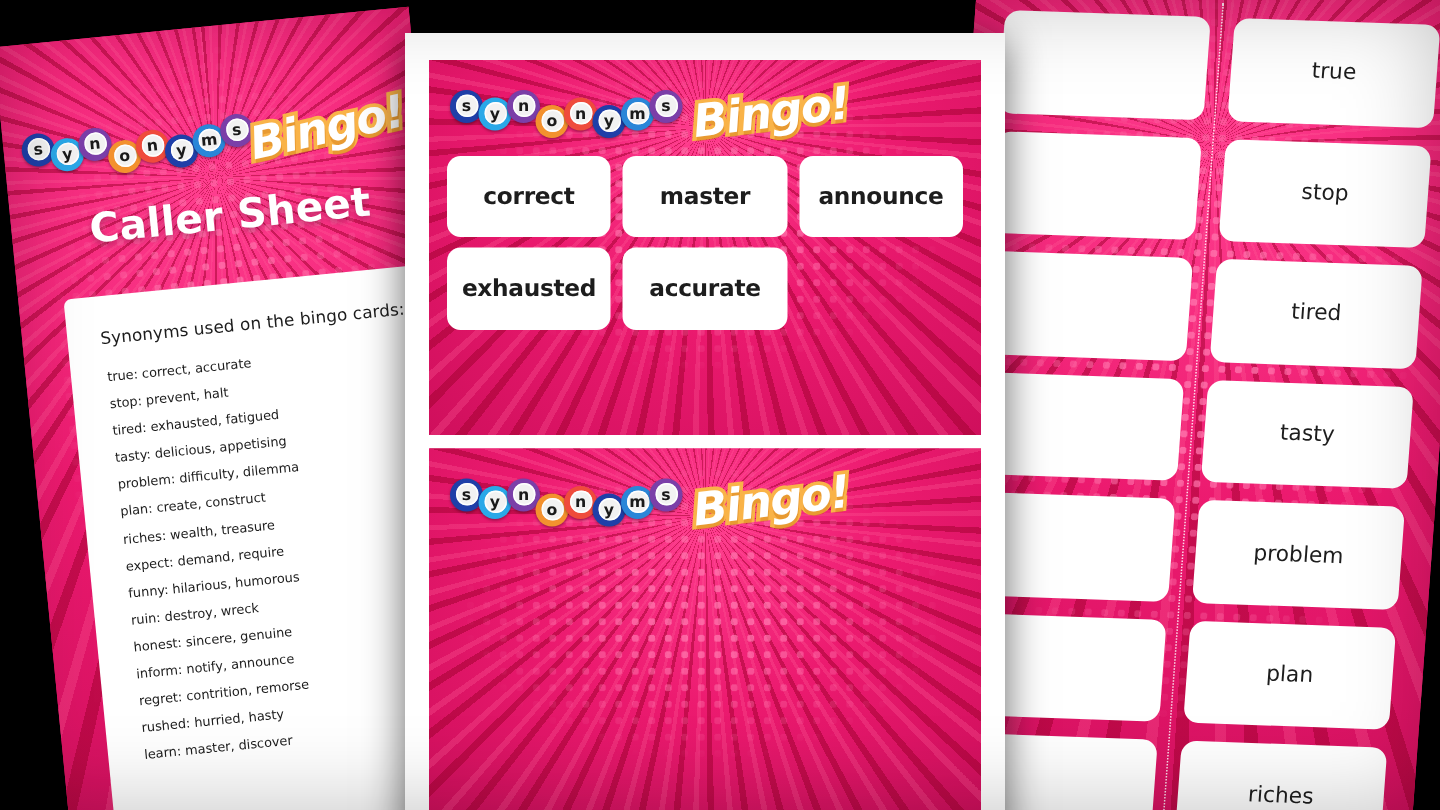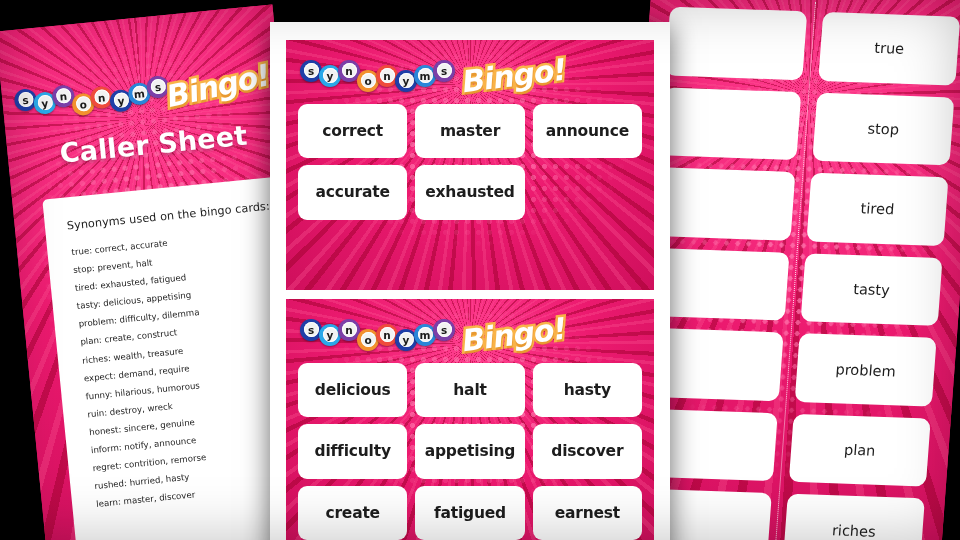--- a/index.html
+++ b/index.html
@@ -252,22 +252,22 @@
           <span class="ball up" style="background: rgb(123, 63, 168);">
               <i>s</i>
             </span>
           <span class="bingo-word" style="margin-left:10px;">Bingo!</span>
         </div>
       </div>
       <div class="bc-grid">
         <div class="tile">correct</div>
         <div class="tile">master</div>
         <div class="tile">announce</div>
+        <div class="tile">exhausted</div>
         <div class="tile">accurate</div>
-        <div class="tile">exhausted</div>
       </div>
     </div>
 
     <div class="bingo-card pinkbg">
       <div class="dots"></div>
       <div class="bc-head">
         <div class="balls" style="position:absolute;left:14px;top:18px;">
           <span class="ball up" style="background: rgb(31, 63, 168);">
               <i>s</i>
             </span>
@@ -288,29 +288,18 @@
             </span>
           <span class="ball" style="background: rgb(42, 134, 216);">
               <i>m</i>
             </span>
           <span class="ball up" style="background: rgb(123, 63, 168);">
               <i>s</i>
             </span>
           <span class="bingo-word" style="margin-left:10px;">Bingo!</span>
         </div>
       </div>
-      <div class="bc-grid">
-        <div class="tile">delicious</div>
-        <div class="tile">halt</div>
-        <div class="tile">hasty</div>
-        <div class="tile">difficulty</div>
-        <div class="tile">appetising</div>
-        <div class="tile">discover</div>
-        <div class="tile">create</div>
-        <div class="tile">fatigued</div>
-        <div class="tile">earnest</div>
-      </div>
     </div>
 
   </div>
 
   <div class="vig"></div>
 </div>
 
 </body></html>

